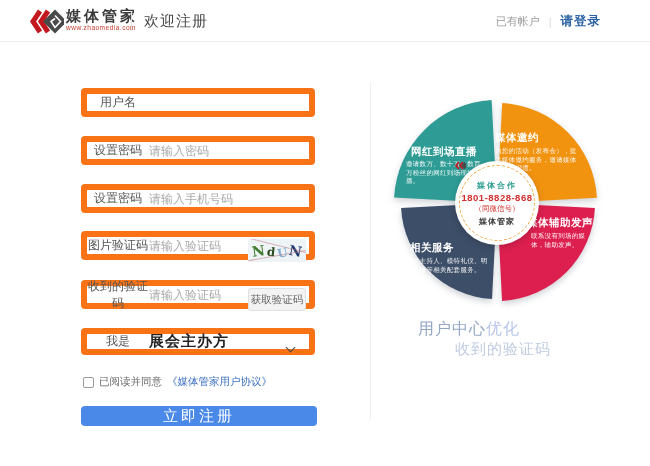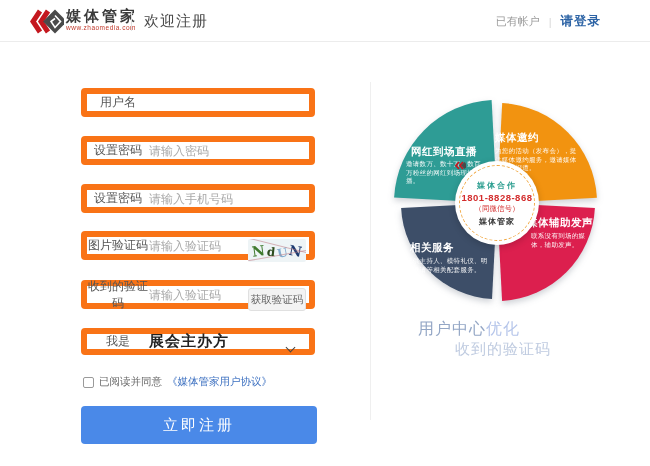--- a/index.html
+++ b/index.html
@@ -42,21 +42,21 @@
   .get-code-btn { position:absolute; right:3px; top:2px; width:58px; height:23px; background:#f3f3f3; border:1px solid #e0e0e0; border-radius:3px; font-size:10.5px; color:#666; display:flex; align-items:center; justify-content:center; cursor:pointer; }
 
   .select-value { flex:1; font-size:15px; font-weight:bold; color:#222; letter-spacing:1px; }
   .chevron-down { position:absolute; right:15px; top:10px; width:7px; height:7px; border-right:1.5px solid #444; border-bottom:1.5px solid #444; transform:rotate(45deg); }
 
   .agreement { position:absolute; left:83px; top:375px; display:flex; align-items:center; gap:5px; }
   .checkbox { width:11px; height:11px; border:1px solid #9a9a9a; border-radius:2px; background:#fff; flex:none; cursor:pointer; }
   .agreement-text { font-size:10.5px; color:#666; }
   .agreement-link { font-size:10.5px; color:#3b6fc0; cursor:pointer; text-decoration:none; }
 
-  .submit-btn { position:absolute; left:81px; top:406px; width:236px; height:38px; background:#4a89e8; border:none; border-radius:4px; color:#fff; font-size:15px; letter-spacing:3px; display:flex; align-items:center; justify-content:center; cursor:pointer; font-family:"Liberation Sans","DejaVu Sans",sans-serif; }
+  .submit-btn { position:absolute; left:81px; top:406px; width:236px; height:20px; background:#4a89e8; border:none; border-radius:4px; color:#fff; font-size:15px; letter-spacing:3px; display:flex; align-items:center; justify-content:center; cursor:pointer; font-family:"Liberation Sans","DejaVu Sans",sans-serif; }
 
   
   .promo { position:absolute; left:385px; top:95px; width:225px; height:215px; }
   .promo svg { position:absolute; left:0; top:0; }
   .wedges path { filter:drop-shadow(0 3px 3px rgba(60,70,90,0.25)); }
   .seg-title { position:absolute; color:#fff; font-weight:bold; font-size:10.5px; letter-spacing:0.5px; white-space:nowrap; }
   .seg-desc { position:absolute; color:rgba(255,255,255,0.93); font-size:6.5px; line-height:8.5px; letter-spacing:0.3px; }
   .t-teal-title { left:26px; top:50px;text-align:right; }
   .t-teal-desc { left:21px; top:65px; width:78px; }
   .t-orange-title { left:110px; top:36px; }

